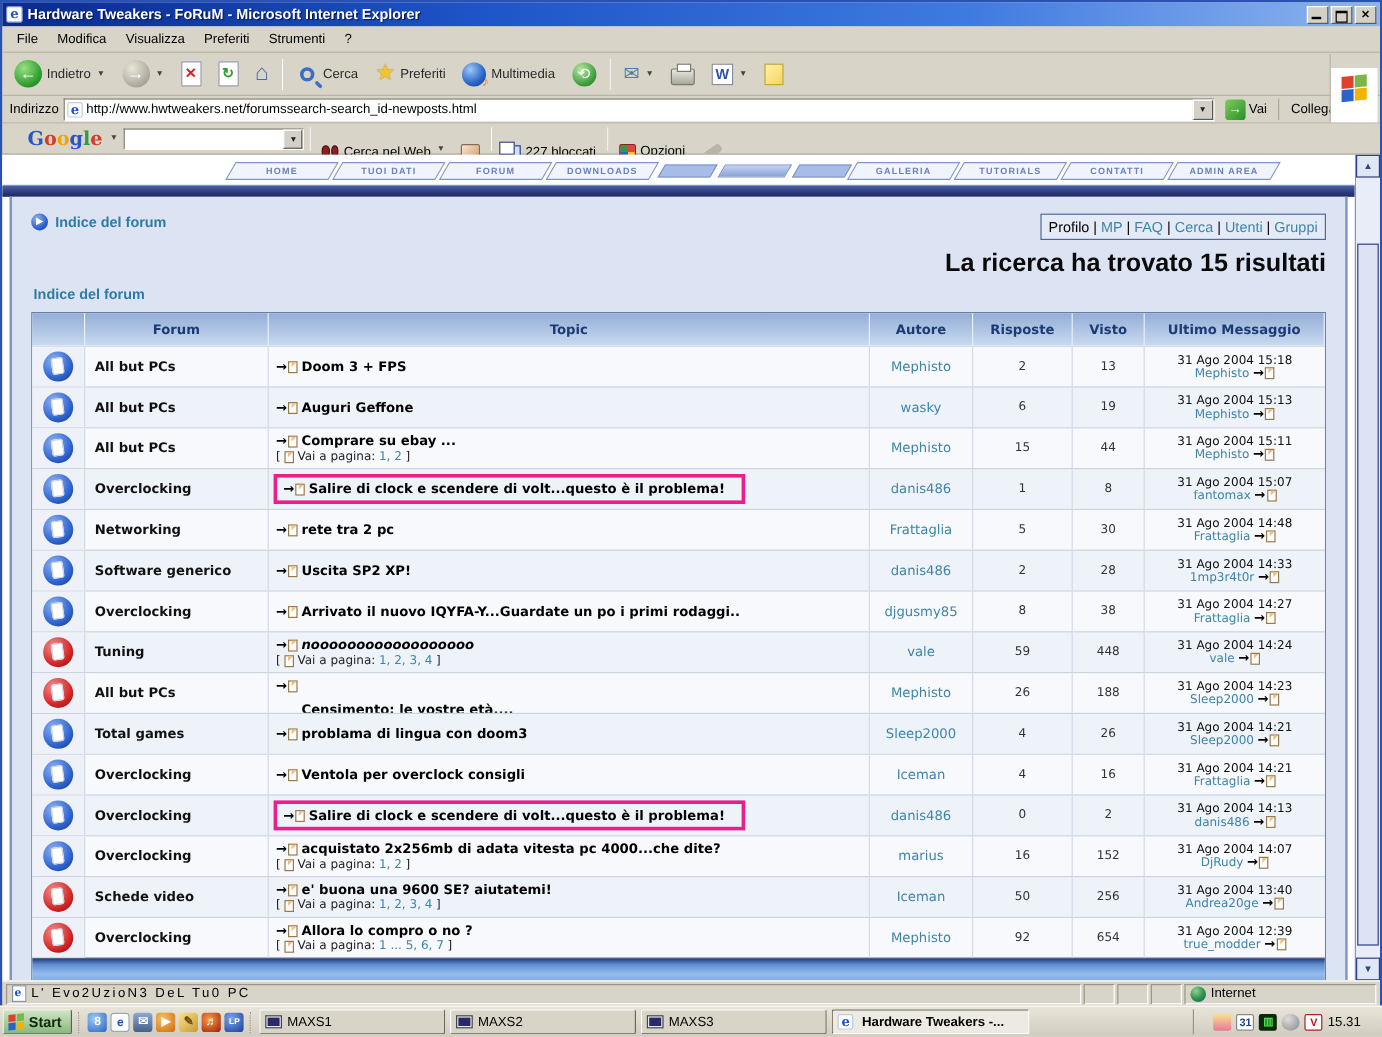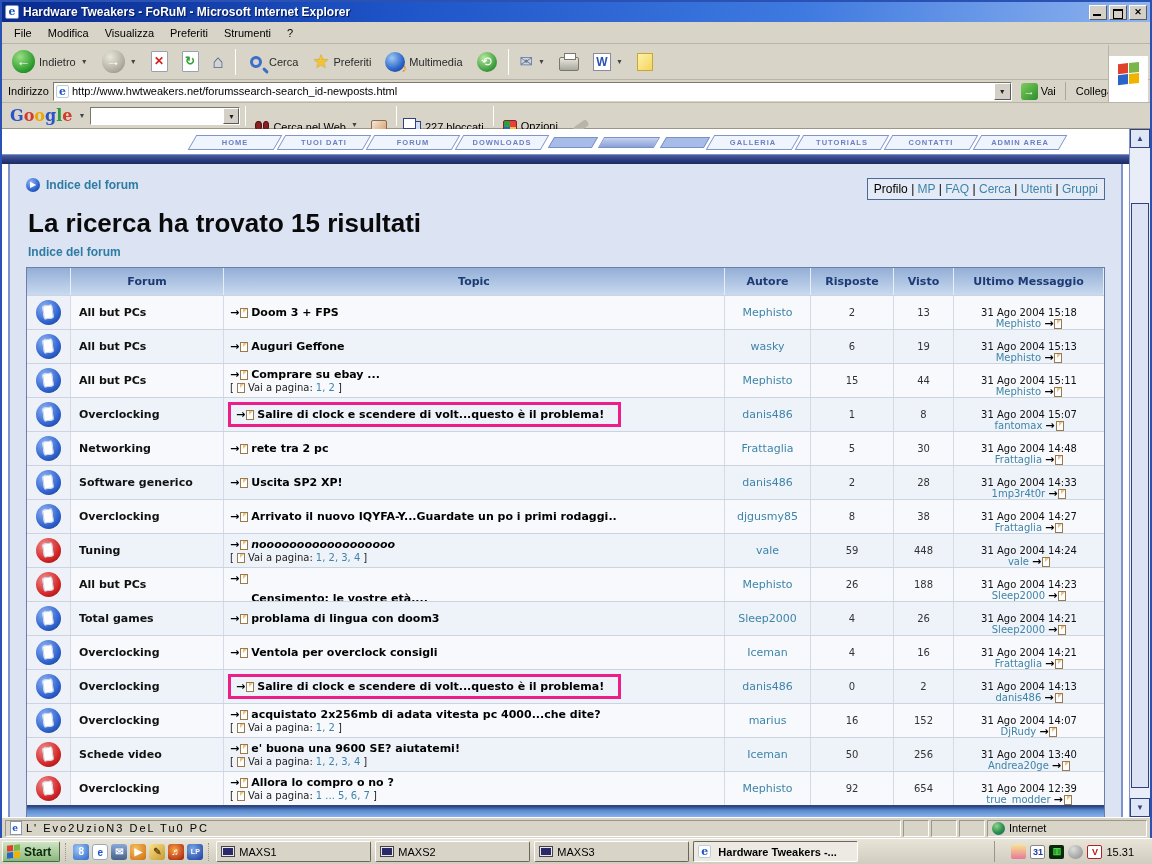--- a/index.html
+++ b/index.html
@@ -52,21 +52,21 @@
   .addressbar { height:23px; display:flex; align-items:center; background:#d8d4c8; border-bottom:1px solid #b8b4a8; padding:0 2px 0 6px; gap:4px; font-size:11px; }
   .addr-field { flex:1; height:19px; background:#fff; border:1px solid; border-color:#7a7a6a #fff #fff #7a7a6a; display:flex; align-items:center; padding-left:2px; }
   .addr-ie { width:13px; height:13px; border-radius:2px; background:#fff; color:#1a52c8; font-family:"DejaVu Serif",serif; font-weight:bold; font-size:11px; line-height:12px; text-align:center; border:1px solid #bcd; margin-right:3px; }
   .addr-url { flex:1; font-size:11px; color:#000; white-space:nowrap; overflow:hidden; }
   .ddbtn { width:17px; height:17px; background:#d4d0c8; border:1px solid; border-color:#fff #5a5a5a #5a5a5a #fff; font-size:7px; text-align:center; line-height:15px; color:#222; }
   .vai { display:flex; align-items:center; gap:3px; padding:1px 5px; }
   .vai .go { width:17px; height:17px; background:linear-gradient(135deg,#7ecc5e,#2a8e2a); border-radius:3px; color:#fff; font-size:11px; font-weight:bold; text-align:center; line-height:16px; }
   .links-lbl { border-left:1px solid #aca899; padding:3px 8px 3px 10px; }
 
   
-  .googlebar { height:26px; display:flex; align-items:center; background:#d8d4c8; border-bottom:1px solid #9a968a; padding-left:8px; gap:5px; font-size:11px; }
+  .googlebar { height:26px; display:flex; align-items:center; background:#d8d4c8; border-bottom:1px solid #9a968a; padding-left:21px; gap:5px; font-size:11px; }
   .glogo { font-family:"DejaVu Serif",serif; font-size:16px; font-weight:bold; letter-spacing:0; }
   .glogo span:nth-child(1){color:#2a54c8;} .glogo span:nth-child(2){color:#d43b2a;} .glogo span:nth-child(3){color:#eda800;} .glogo span:nth-child(4){color:#2a54c8;} .glogo span:nth-child(5){color:#2c9e3f;} .glogo span:nth-child(6){color:#d43b2a;}
   .ginput { width:150px; height:18px; background:#fff; border:1px solid; border-color:#7a7a6a #fff #fff #7a7a6a; display:flex; justify-content:flex-end; }
   .ginput .ddbtn{ width:16px; height:16px; }
   .gsep { width:1px; height:20px; background:#aca899; border-right:1px solid #fff; }
   .gbtn { display:flex; align-items:flex-start; gap:4px; padding:2px 4px;margin-top:22px; }
   .binoc { width:14px; height:9px; display:flex; gap:1px; }
   .binoc i { flex:1; background:#8a2020; border-radius:50% 50% 40% 40%; border:1px solid #501010; }
   .newsic { width:16px; height:14px; background:linear-gradient(135deg,#f4e8d8,#d49a6a); border:1px solid #8a6a4a; border-radius:2px; }
   .blockic { width:15px; height:12px; border:1px solid #33427e; background:#cfe0f8; position:relative; }
@@ -86,21 +86,21 @@
   .ndeco.peak { width:56px; background:linear-gradient(#c4d2f0,#8aa2d8); }
   .darkband { height:9px; background:linear-gradient(180deg,#4a5da0,#2a3a7c 60%,#1c2a60); }
 
   .content { flex:1; background:#dce4f3; border-left:2px solid #8094cc; border-right:2px solid #8094cc; margin:0 6px; padding:14px 16px 0 16px; overflow:hidden; display:flex; flex-direction:column; }
   .crumbrow { display:flex; align-items:flex-start; }
   .bluedot { width:14px; height:14px; border-radius:50%; background:radial-gradient(circle at 35% 30%,#8fb4f4,#2d62cf 60%,#17377e); color:#fff; font-size:8px; text-align:center; line-height:14px; margin-right:6px; }
   .crumb { color:#2e7ba3; font-weight:bold; font-size:12px; text-decoration:none; }
   .userlinks { margin-left:auto; border:1px solid #4a6a9a; padding:3px 6px; font-size:12px; background:#e4ebf6; }
   .userlinks a { color:#3e84a8; text-decoration:none; }
   .userlinks .self { color:#000; }
-  .pagetitle { font-size:26px; font-weight:bold; color:#0a0a0a; margin:8px 0 6px 2px; }
+  .pagetitle { font-size:21px; font-weight:bold; color:#0a0a0a; margin:8px 0 6px 2px;text-align:right; }
   .indexlink { color:#2e7ba3; font-weight:bold; font-size:12px; text-decoration:none; margin-left:2px; }
 
   
   .rtable { margin-top:8px; border:1px solid #6b7fa8; background:#fff; }
   .thead { display:grid; grid-template-columns:44px 153px 1fr 86px 83px 60px 150px; background:linear-gradient(180deg,#93aed6 0%,#c9daf0 100%); }
   .thead div { font-size:11px; font-weight:bold; color:#1c3a74; text-align:center; padding:7px 2px; border-right:1px solid #e8eef8; font-family:"DejaVu Sans",sans-serif; }
   .row { display:grid; grid-template-columns:44px 153px 1fr 86px 83px 60px 150px; height:34px; border-top:1px solid #ccd4e2; background:#f7f9fc; }
   .row.alt { background:#eef2f9; }
   .row > div { border-right:1px solid #d4dae6; display:flex; align-items:center; overflow:hidden; font-family:"DejaVu Sans",sans-serif; }
   .c-icon { justify-content:center; background:#eef1f8; }
@@ -114,21 +114,21 @@
   .topicwrap.hl { border:3px solid #ec1f8a; padding:3px 14px 3px 5px; margin-left:-2px; }
   .tline { display:flex; align-items:center; gap:3px; font-size:11px; font-weight:bold; color:#000; white-space:nowrap; }
   .arrow-pg { display:inline-flex; align-items:center; gap:1px; }
   .arrow-pg .ar { font-size:11px; font-weight:bold; color:#000; line-height:10px; }
   .pgic { display:inline-block; width:8px; height:10px; background:#fff; border:1px solid #9a7a4a; position:relative; }
   .pgic::before { content:""; position:absolute; right:0; top:0; border-left:4px solid #e8c088; border-bottom:4px solid transparent; }
   .goto { font-size:10px; color:#222; display:flex; align-items:center; gap:3px; white-space:nowrap; font-weight:normal; }
   .goto a { color:#3e84a8; text-decoration:none; }
   .c-author, .c-replies, .c-views { justify-content:center; font-size:10px; color:#333; }
   .c-author a { color:#3e84a8; font-size:11px; text-decoration:none; }
-  .c-last { flex-direction:column; justify-content:flex-end; font-size:10px; color:#111; border-right:none !important; }
+  .c-last { flex-direction:column; justify-content:center; font-size:10px; color:#111; border-right:none !important; }
   .c-last .lastline { display:flex; align-items:center; gap:3px; }
   .c-last a { color:#3e84a8; text-decoration:none; }
   .tfoot { height:22px; background:linear-gradient(180deg,#23407e 0%,#5d8ccf 22%,#93bbee 60%,#7aa7e0 100%); border-top:1px solid #33427e; }
   .belowgap { height:6px; }
 
   
   .pscroll { width:21px; background:#e8edf8; border-left:1px solid #8094cc; display:flex; flex-direction:column; }
   .parrow { height:19px; background:#dfe7f6; border:1px solid #33427e; color:#33427e; font-size:8px; text-align:center; line-height:17px; }
   .ptrack { flex:1; position:relative; }
   .pthumb { position:absolute; top:55px; bottom:10px; left:1px; right:1px; background:#dbe3f4; border:1px solid #33427e; }

